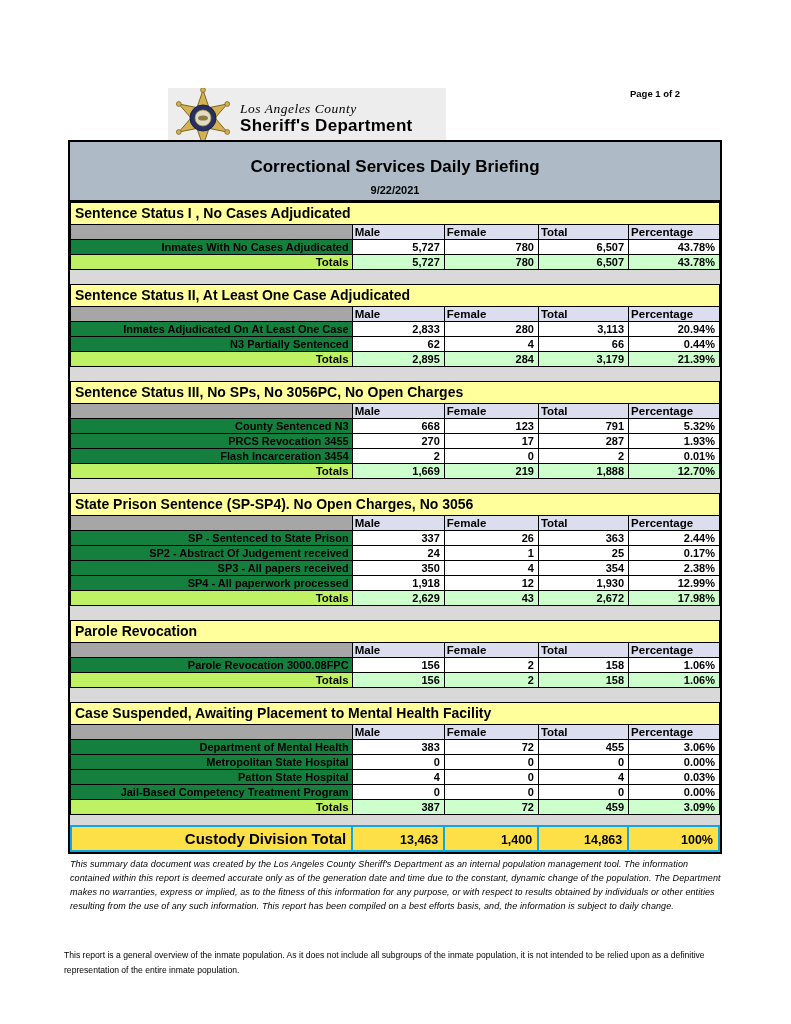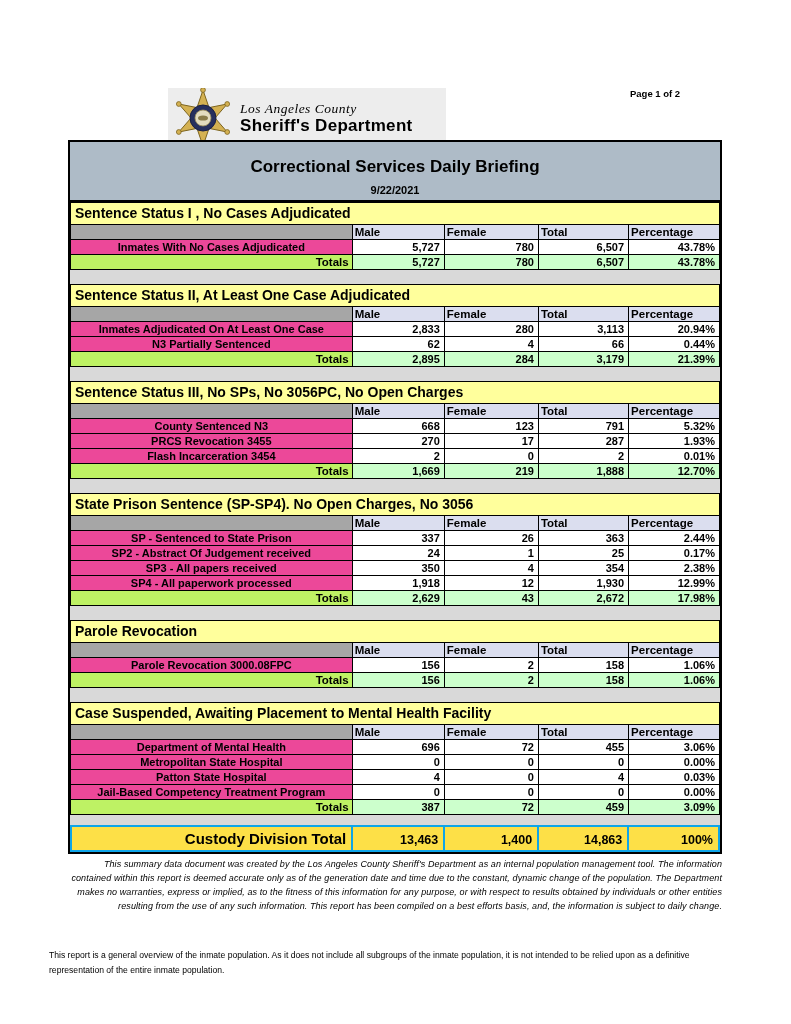--- a/index.html
+++ b/index.html
@@ -43,37 +43,37 @@
   col.c3 { width:13.9%; } col.c4 { width:14.0%; }
   td { border:1px solid #000; overflow:hidden; white-space:nowrap; }
   .sec-title {
     background:#ffff9c; font-weight:bold; font-size:14px; padding:2px 4px 3px 4px;
   }
   .col-blank { background:#a6a6a6; }
   .col-head  {
     background:#dbdeef; font-weight:bold; font-size:11.5px;
     padding:1px 2px;
   }
-  .cell-label { font-weight:bold; font-size:11px; padding:1px 3px; background:#ec4899; text-align:center; }
+  .cell-label { font-weight:bold; font-size:11px; padding:1px 3px; background:#15803d; text-align:right; }
   .cell-num   { font-weight:bold; font-size:11px; padding:1px 4px; background:#fff; text-align:right; }
   tr.totals-row .cell-label { background:#bef264; text-align:right; font-size:11.5px; }
   tr.totals-row .cell-num   { background:#ccffcc; }
 
   table.grand { width:100%; border-collapse:collapse; table-layout:fixed; }
   table.grand td { background:#fde047; border:2px solid #0ea5e9; }
   .grand-label { font-weight:bold; font-size:15px; text-align:right; padding:3px 5px; }
   .grand-num   { font-weight:bold; font-size:12.5px; text-align:right; padding:5px 5px 3px 5px; }
 
   
   .disclaimer {
     position:absolute; left:70px; top:858px; width:652px;
-    font-size:9px; font-style:italic; line-height:1.55; letter-spacing:.1px;text-align:right;
+    font-size:9px; font-style:italic; line-height:1.55; letter-spacing:.1px;
   }
   .footnote {
-    position:absolute; left:49px; top:948px; width:676px;
+    position:absolute; left:64px; top:948px; width:676px;
     font-size:8.6px; line-height:1.7;
   }
 </style>
 </head>
 <body>
 
 <div class="logo-block">
   <svg class="badge" width="60" height="62" viewBox="0 0 60 62">
     <path d="M30,2 L36,19.6 L54.2,16 L42,30 L54.2,44 L36,40.4 L30,58 L24,40.4 L5.8,44 L18,30 L5.8,16 L24,19.6 Z" fill="#d4b152" stroke="#7d6520" stroke-width="1"></path>
     <circle cx="30" cy="2" r="2.4" fill="#d4b152" stroke="#7d6520" stroke-width="0.8"></circle>
@@ -336,21 +336,21 @@
       </tr>
       <tr>
         <td class="col-blank"></td>
       <td class="col-head">Male</td>
             <td class="col-head">Female</td>
             <td class="col-head">Total</td>
             <td class="col-head">Percentage</td>
           </tr>
     <tr class="data-row">
             <td class="cell-label">Department of Mental Health</td>
-            <td class="cell-num">696</td>
+            <td class="cell-num">383</td>
             <td class="cell-num">72</td>
             <td class="cell-num">455</td>
             <td class="cell-num">3.06%</td>
           </tr>
           <tr class="data-row">
             <td class="cell-label">Metropolitan State Hospital</td>
             <td class="cell-num">0</td>
             <td class="cell-num">0</td>
             <td class="cell-num">0</td>
             <td class="cell-num">0.00%</td>

